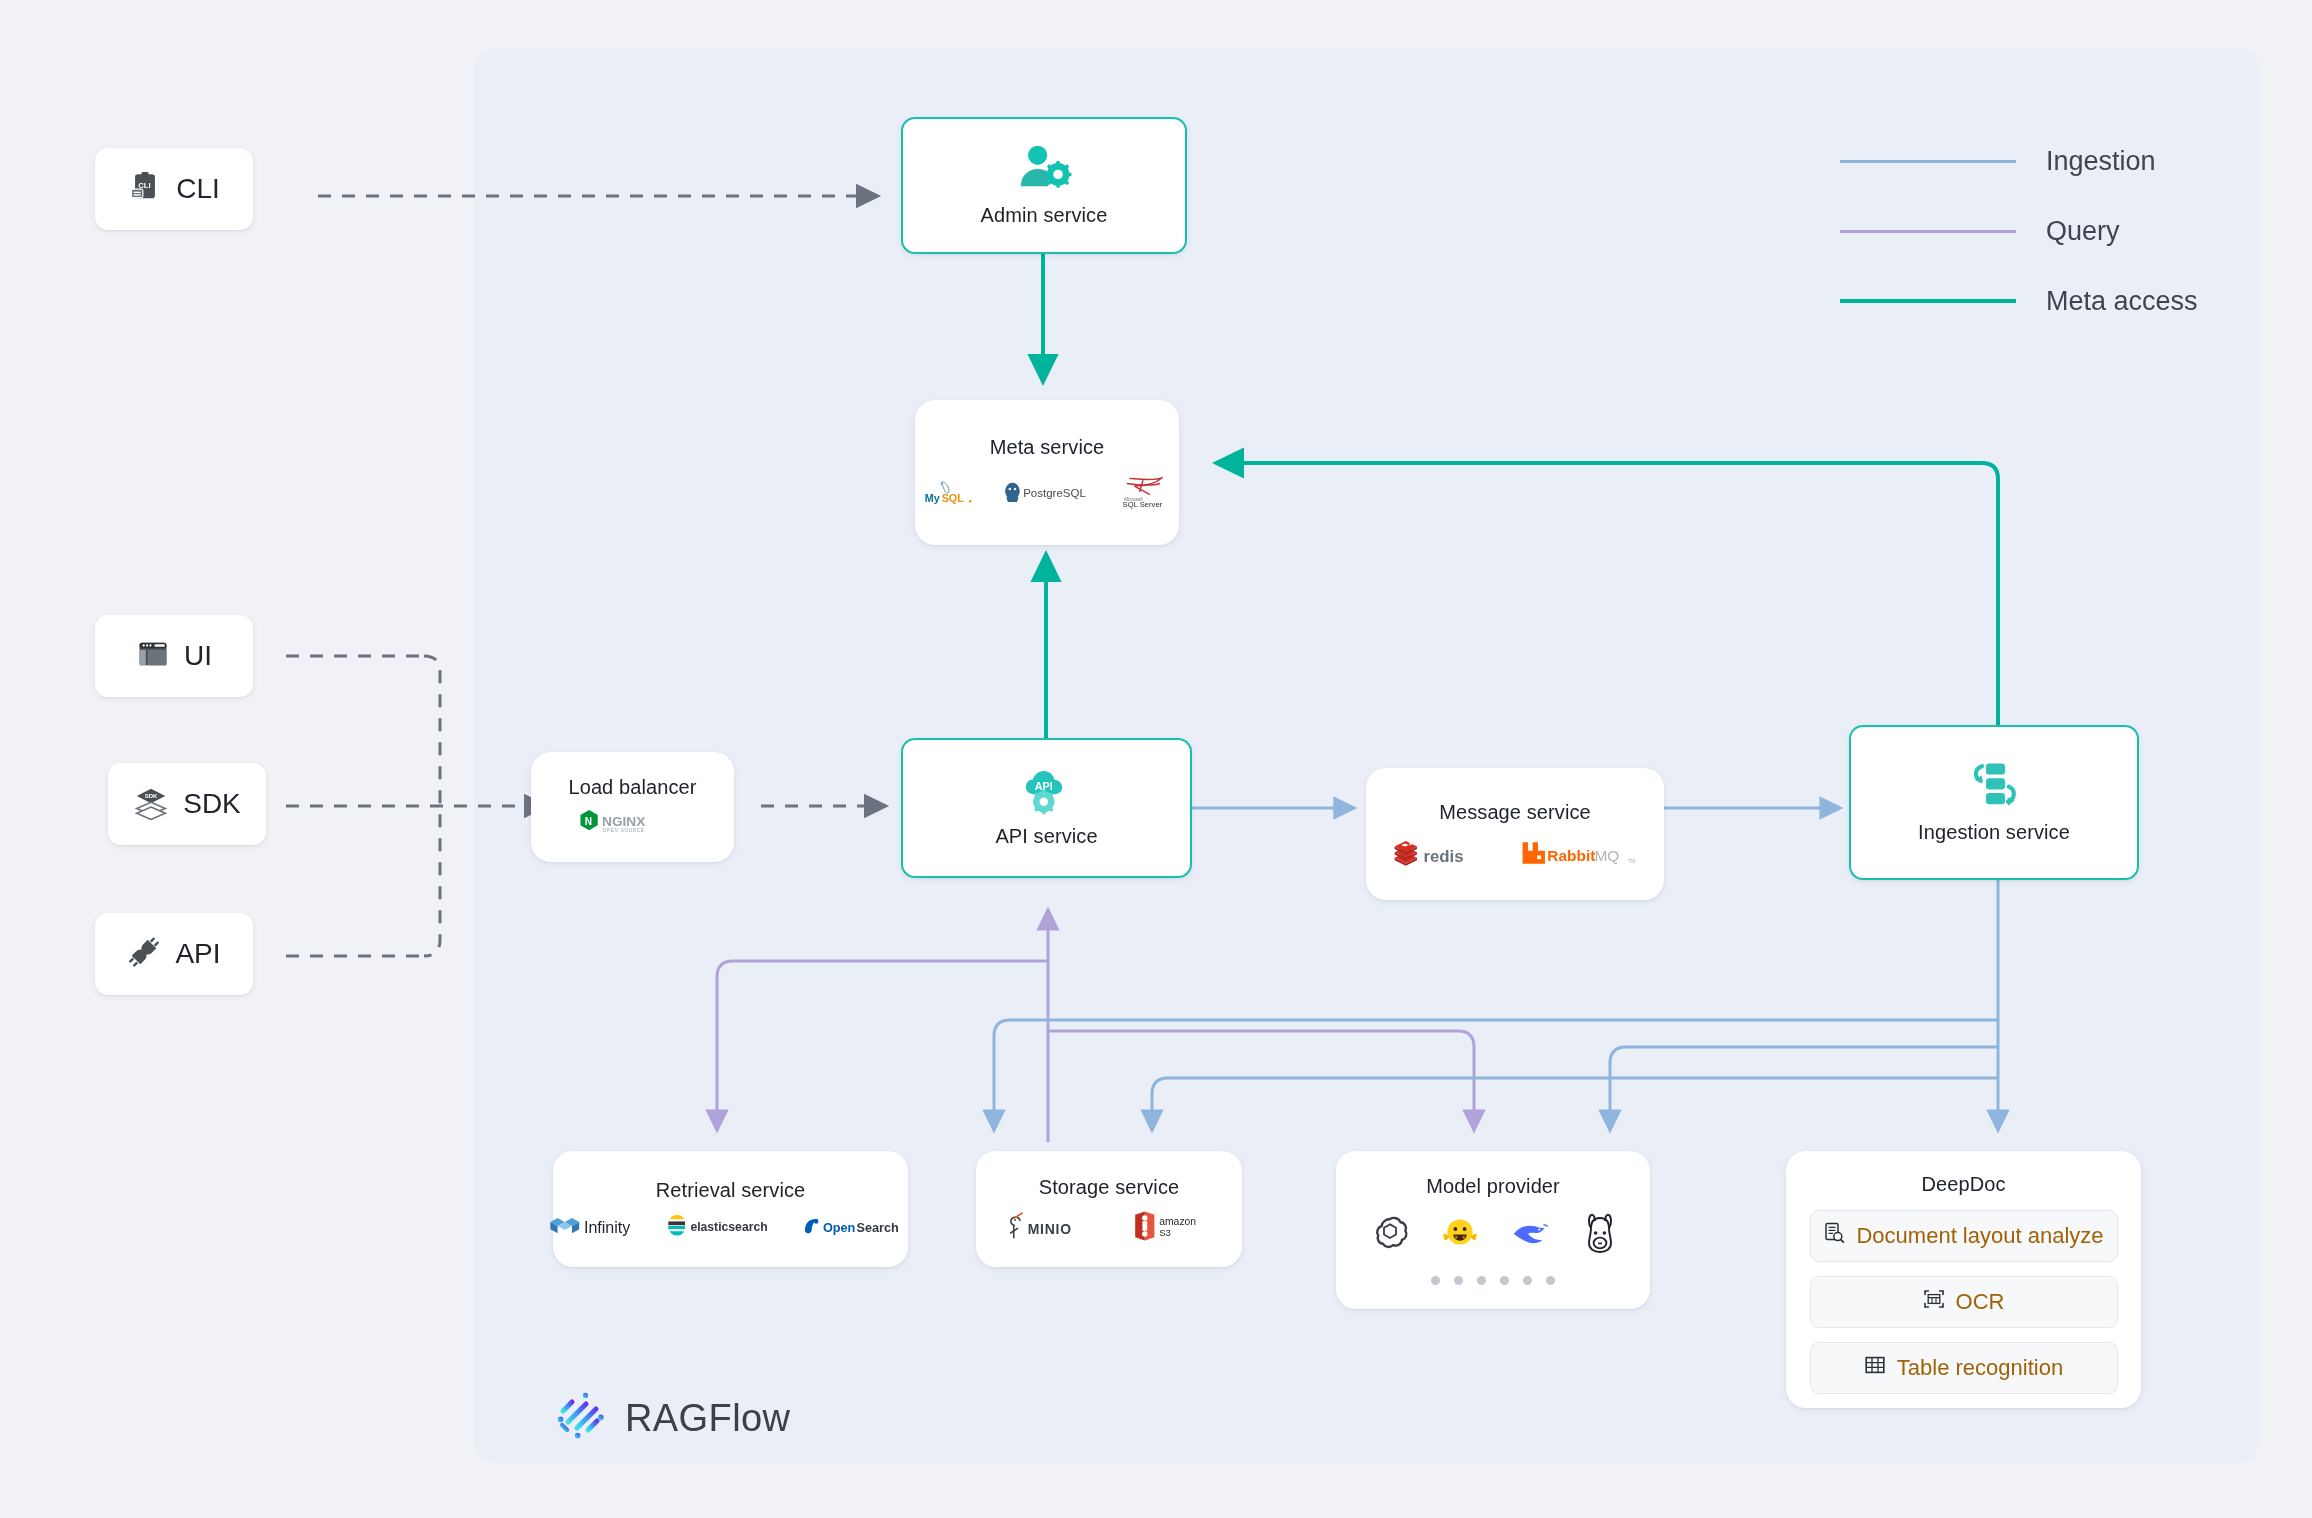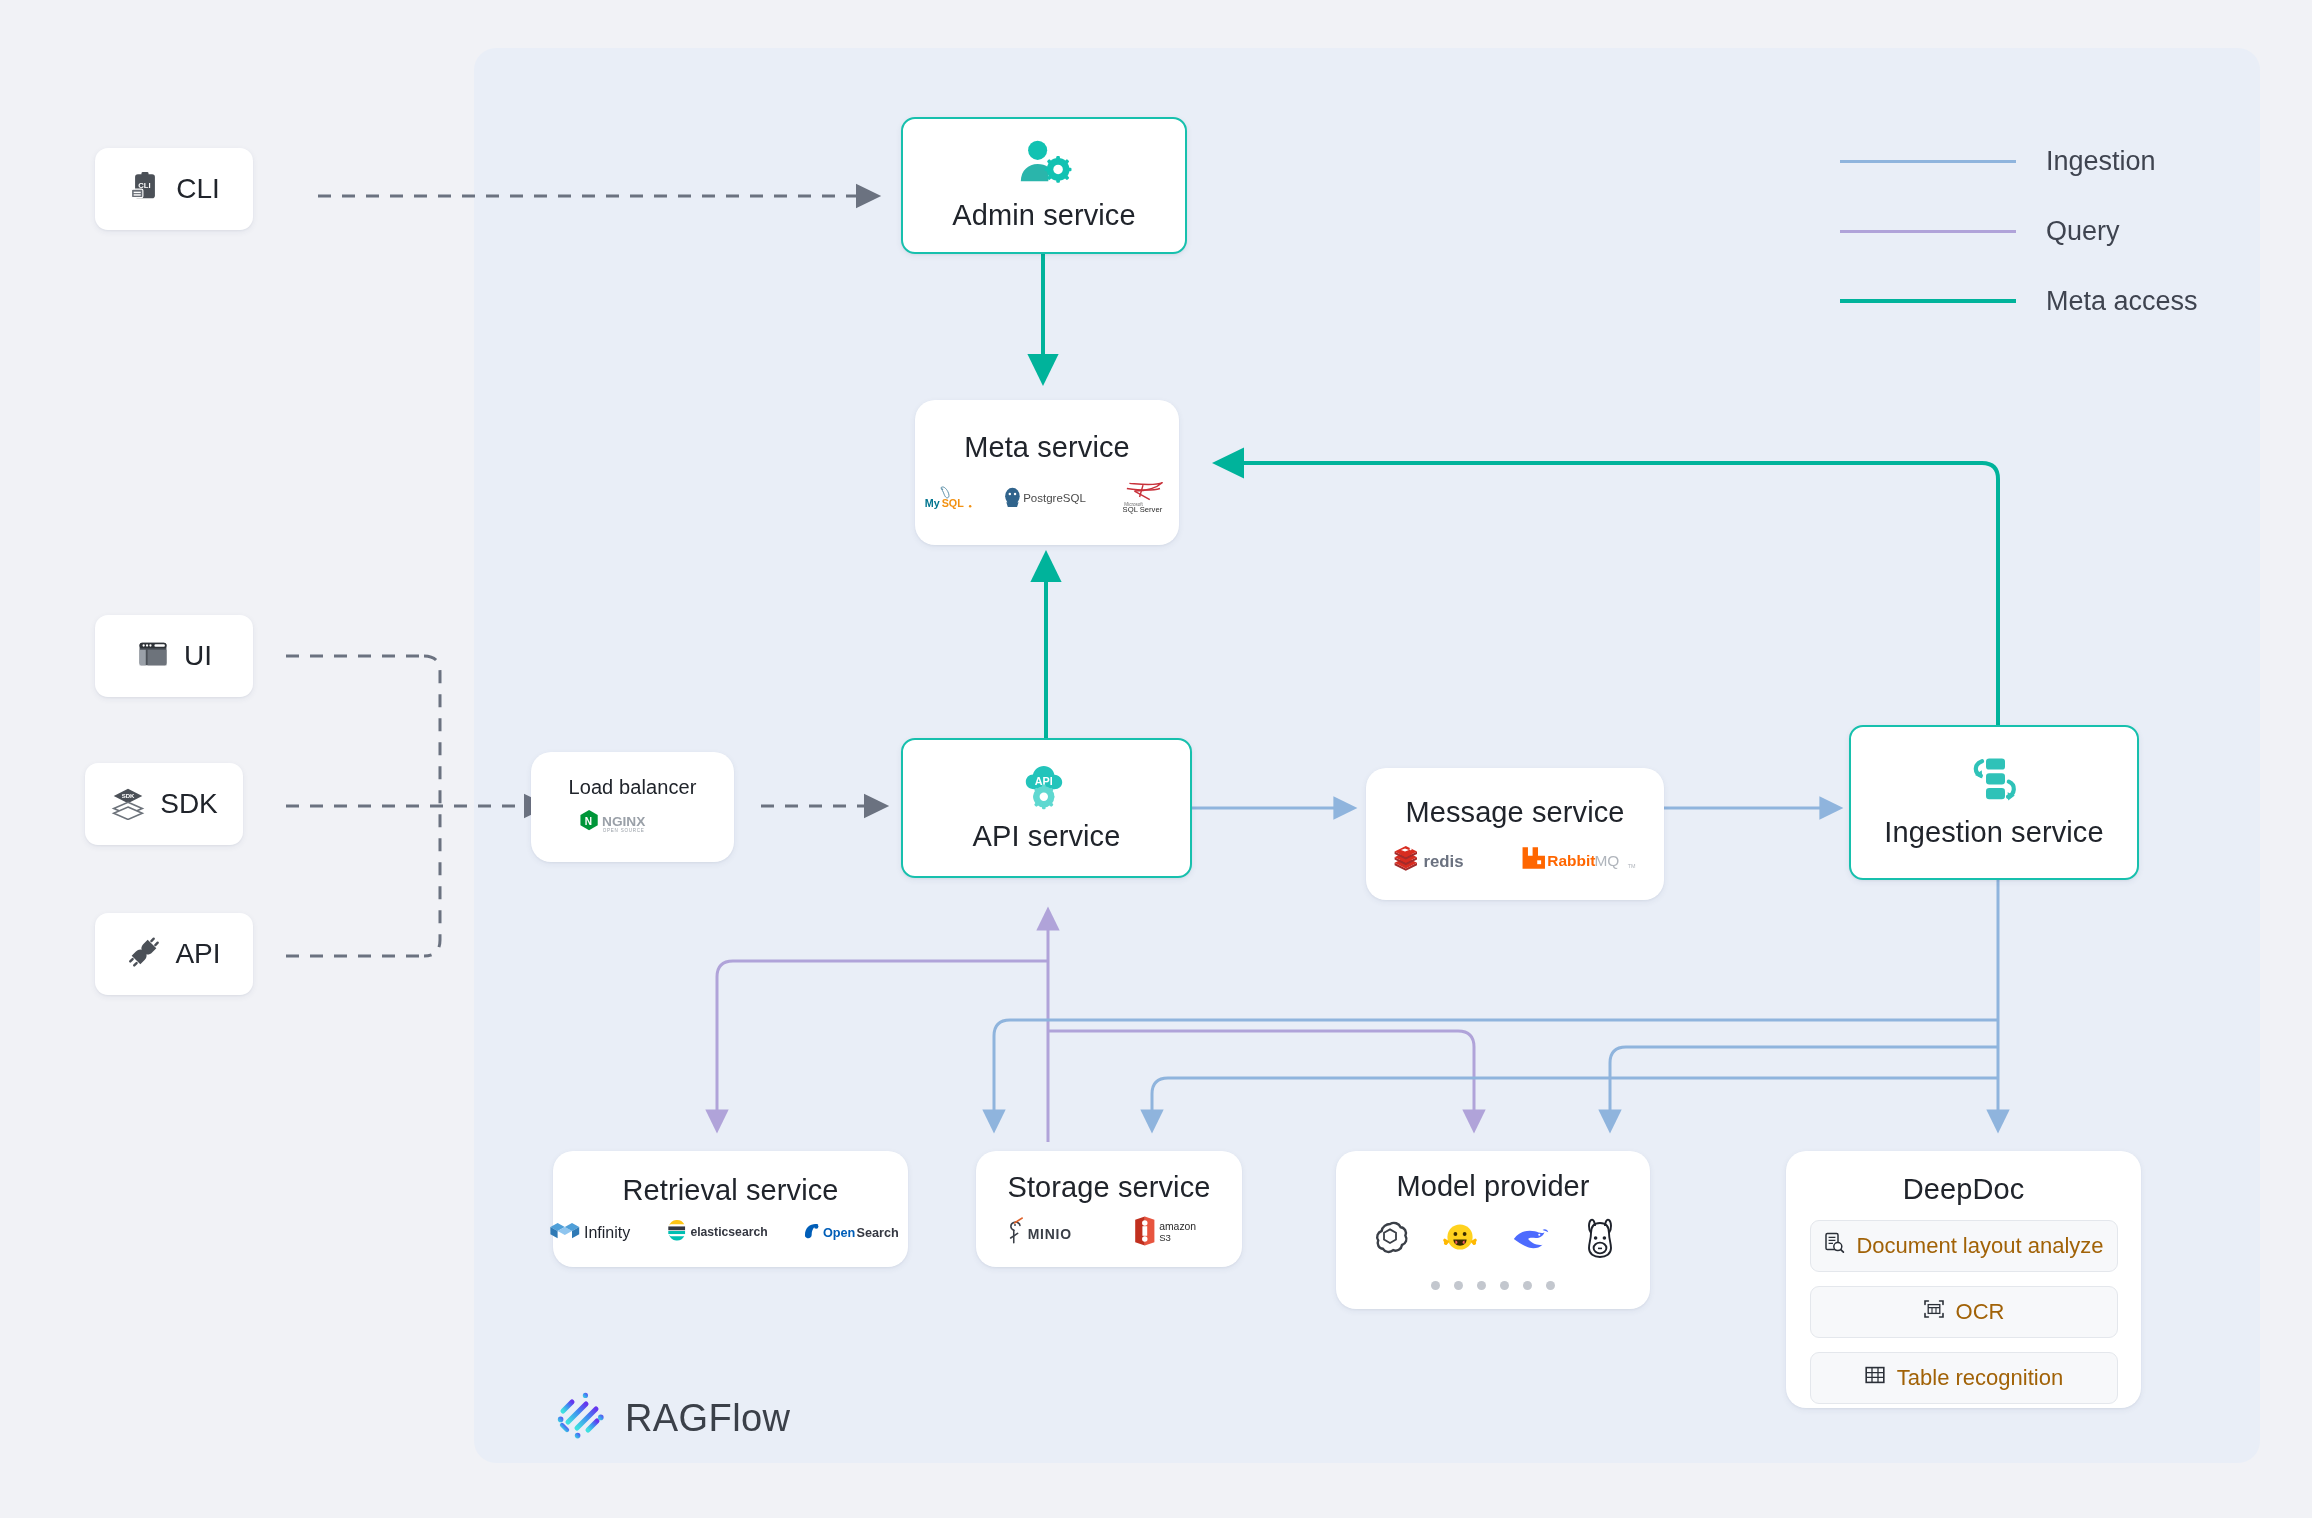--- a/index.html
+++ b/index.html
@@ -30,21 +30,21 @@
     border-radius: 20px;
     box-shadow: 0 2px 6px rgba(40,60,100,.07), 0 1px 2px rgba(40,60,100,.05);
     display: flex;
     flex-direction: column;
     align-items: center;
     justify-content: center;
   }
   .card.accent { border: 2px solid #17c0ad; border-radius: 14px; }
 
   .card-title {
-    font-size: 29px;
+    font-size: 20px;
     color: #20242b;
     letter-spacing: .1px;
     white-space: nowrap;
   }
   .card-title.small { font-size: 20px; }
 
   
   .chip {
     position: absolute;
     width: 158px; height: 82px;
@@ -182,21 +182,21 @@
           <circle cx="7.8" cy="6" r=".8" fill="#fff"></circle>
           <circle cx="10.2" cy="6" r=".8" fill="#fff"></circle>
         <rect x="13" y="5.2" width="7.4" height="1.7" rx=".8" fill="#fff"></rect>
         <rect x="2.5" y="9" width="4.4" height="11" fill="#9aa0a8"></rect>
         <rect x="8.2" y="9" width="13.3" height="11" fill="#6d737b"></rect>
       </svg>
     </span>
     <span class="chip-label">UI</span>
   </div>
 
-  <div class="chip" style="left:85px; top:763px;">
+  <div class="chip" style="left:108px; top:763px;">
     <span>
       <svg width="36" height="36" viewBox="0 0 24 24">
         <path d="M12 3.2 L21.5 8 L12 12.8 L2.5 8 Z" fill="#4b5057"></path>
         <text x="12" y="9.3" font-size="4" fill="#fff" text-anchor="middle" font-family="Liberation Sans, sans-serif" font-weight="bold">SDK</text>
         <path d="M12 12.2 L21.5 16.3 L12 20.4 L2.5 16.3 Z" fill="#fff" stroke="#6d737b" stroke-width="1.1"></path>
         <path d="M12 15.4 L21.5 19.5 L12 23.6 L2.5 19.5 Z" fill="#fff" stroke="#6d737b" stroke-width="1.1"></path>
       </svg>
     </span>
     <span class="chip-label">SDK</span>
   </div>

